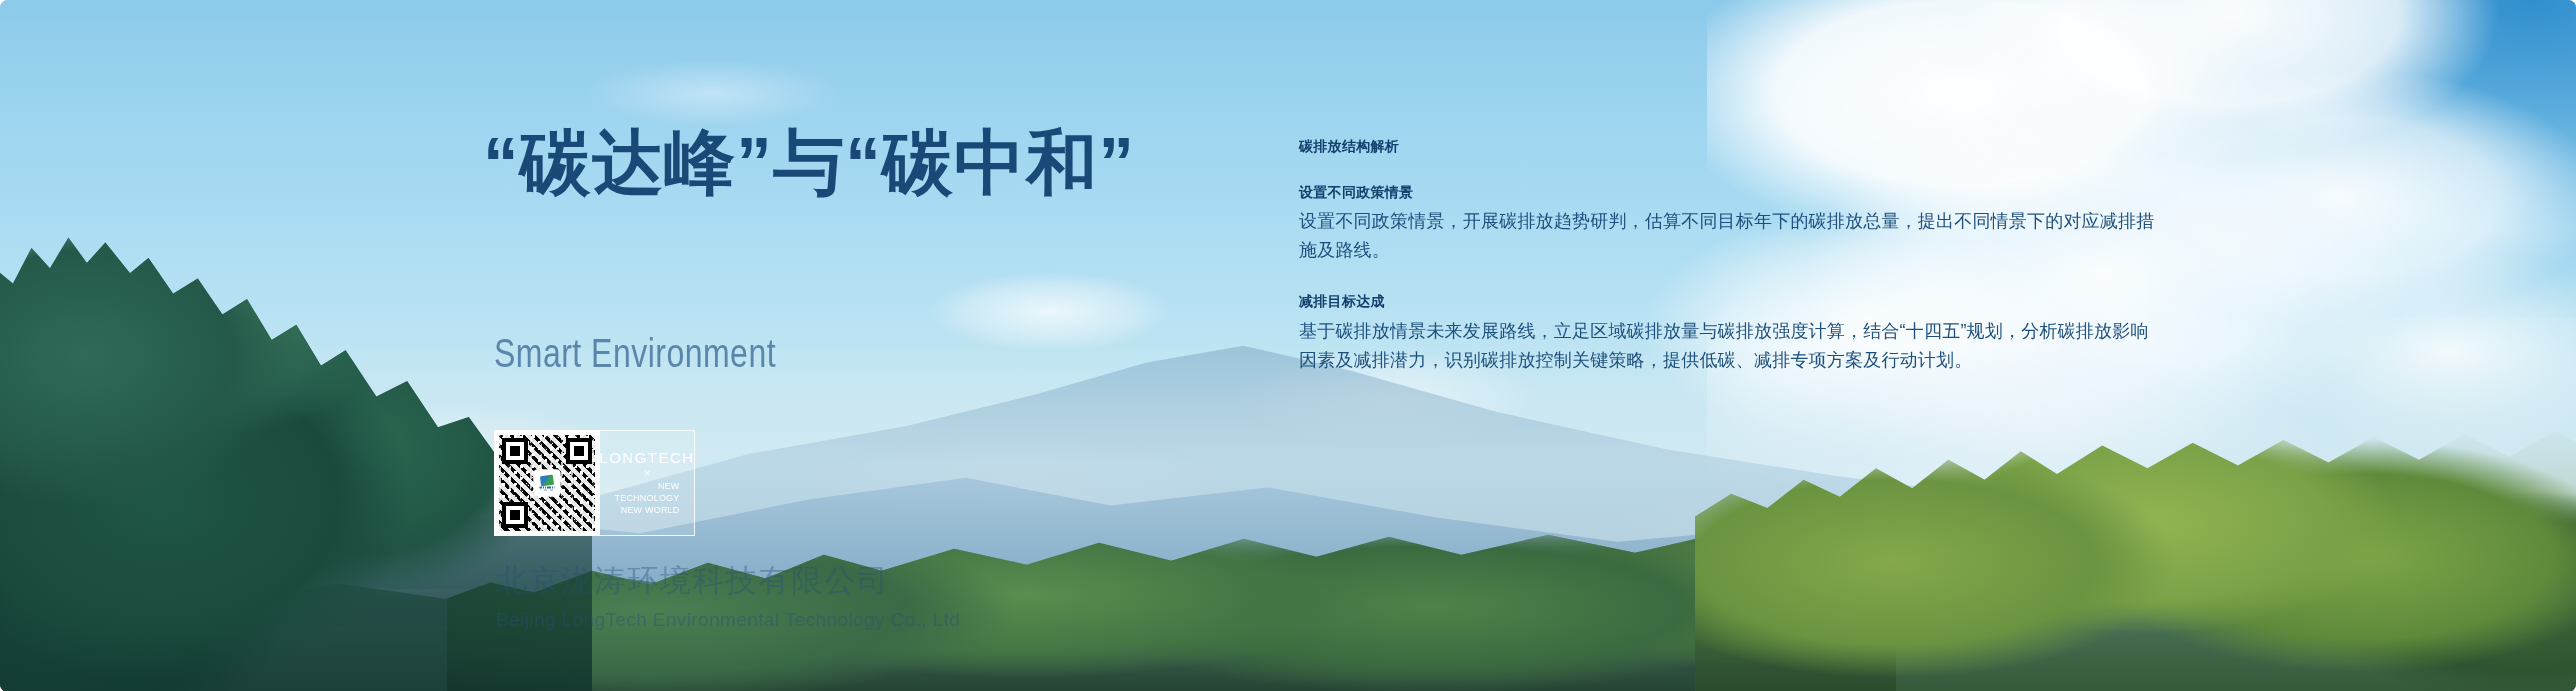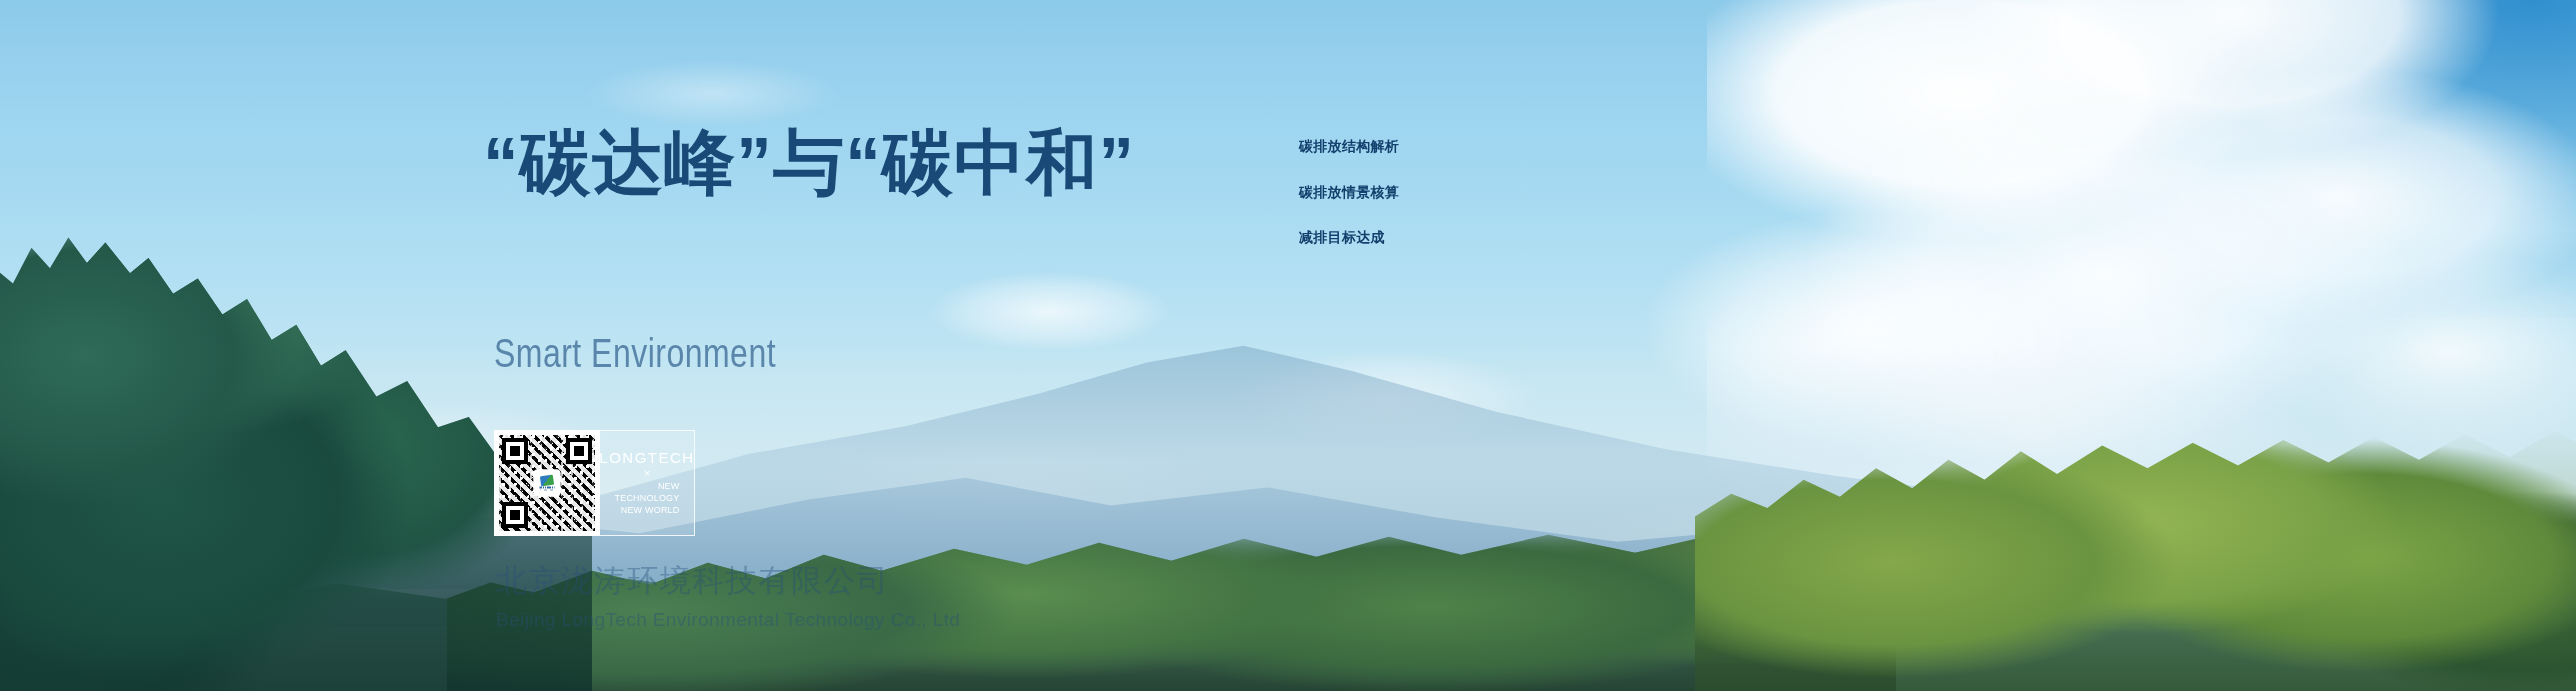--- a/index.html
+++ b/index.html
@@ -5,20 +5,21 @@
   * { margin:0; padding:0; box-sizing:border-box; }
   html,body { background:#ffffff; }
   body { font-family:"Liberation Sans", sans-serif; }
 
   #banner {
     position:relative;
     width:2576px;
     height:692px;
     overflow:hidden;
     background:#9ed4ee;
+    border-radius:8px;
   }
 
   
   .sky {
     position:absolute; inset:0;
     background:
       linear-gradient(180deg,
         #8ccaea 0%,
         #9bd3ef 14%,
         #a8dbf2 30%,
@@ -422,23 +423,25 @@
     <div class="wm-en">Beijing LongTech Environmental Technology Co., Ltd</div>
   </div>
 
   <div class="content">
 
     <div class="blk">
       <div class="blk-h">碳排放结构解析</div>
     </div>
 
     <div class="blk">
-      <div class="blk-h">碳排放情景核算</div>
+      <div class="blk-h">设置不同政策情景</div>
+      <div class="blk-p">设置不同政策情景，开展碳排放趋势研判，估算不同目标年下的碳排放总量，提出不同情景下的对应减排措施及路线。</div>
     </div>
 
     <div class="blk">
       <div class="blk-h">减排目标达成</div>
+      <div class="blk-p">基于碳排放情景未来发展路线，立足区域碳排放量与碳排放强度计算，结合“十四五”规划，分析碳排放影响因素及减排潜力，识别碳排放控制关键策略，提供低碳、减排专项方案及行动计划。</div>
     </div>
 
   </div>
 
 </div>
 
 
 </body></html>

